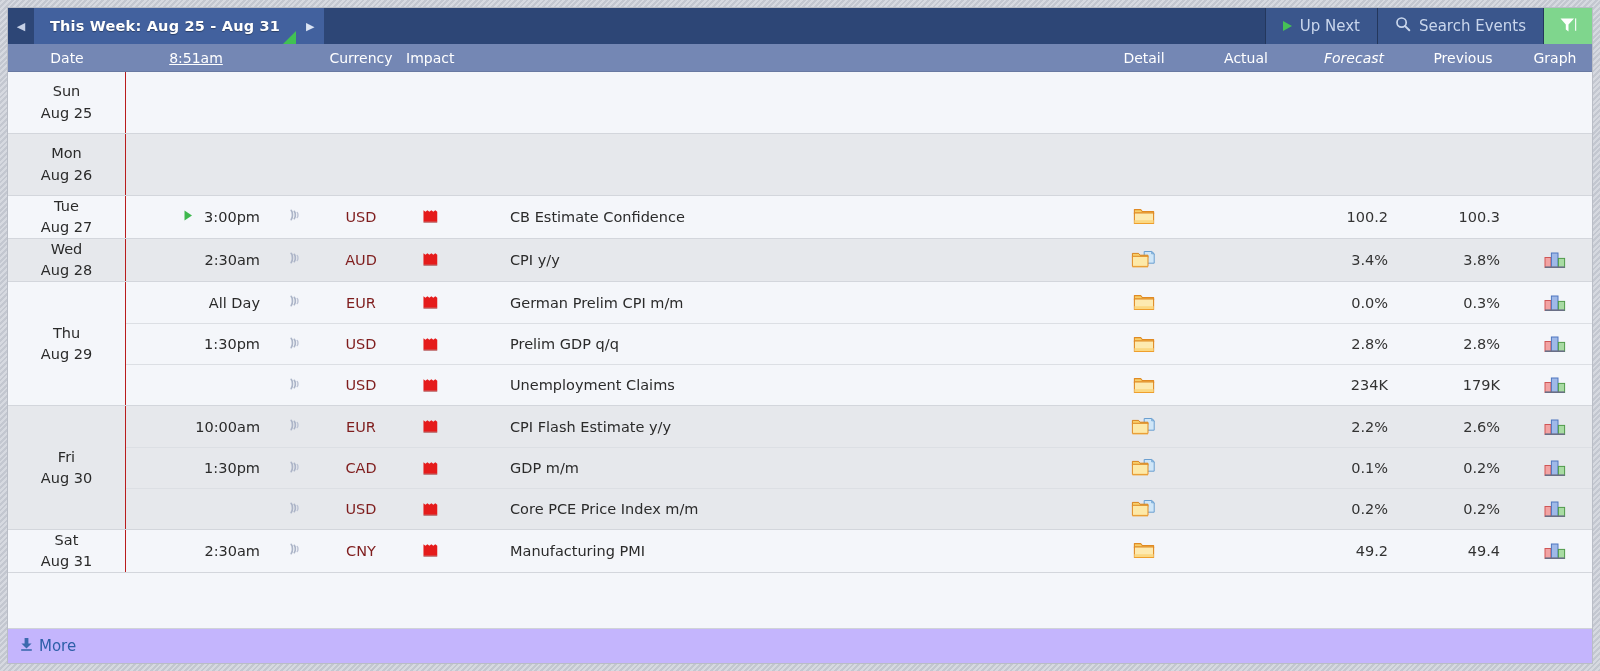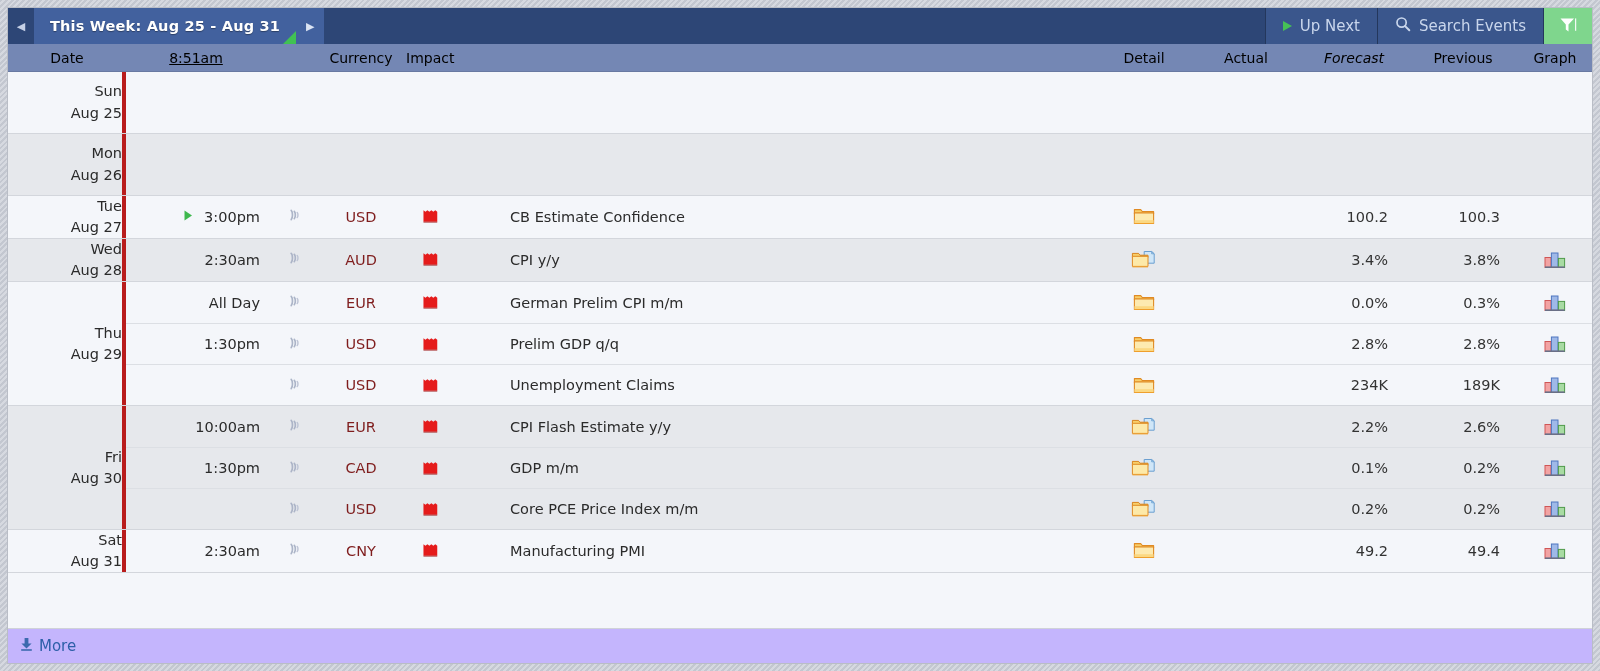--- a/index.html
+++ b/index.html
@@ -113,21 +113,21 @@
     border-bottom: 5.5px solid transparent;
     display: inline-block;
   }
 
   
   .colhead {
     height: 28px;
     background: #7487b4;
     display: flex;
     align-items: center;
-    color: #000000;
+    color: #ffffff;
     font-size: 14px;
     flex: none;
     box-shadow: inset 0 -1px 0 rgba(0,0,0,0.10);
   }
   .colhead div { text-align: center; }
   .ch-date     { width: 118px; }
   .ch-time     { width: 140px; }
   .ch-sound    { width: 56px; }
   .ch-currency { width: 78px; }
   .ch-impact   { width: 96px; text-align: left !important; padding-left: 6px; }
@@ -147,24 +147,24 @@
   .daygroup {
     display: flex;
     border-bottom: 1px solid #d3d6dc;
   }
   .daygroup.odd  { background: #f4f6fa; }
   .daygroup.even { background: #e6e8ec; }
   .daycell {
     width: 118px;
     flex: none;
     box-sizing: border-box;
-    border-right: 4px solid #b91c1c;
+    border-right: 1px solid #b91c1c;
     display: flex;
     flex-direction: column;
-    align-items: flex-end;
+    align-items: center;
     justify-content: center;
     color: #2a2a2a;
     font-size: 14.5px;
     line-height: 1.45;
   }
   .dayrows { flex: 1 1 auto; min-width: 0; }
   .evrow {
     display: flex;
     align-items: center;
     height: 41px;
@@ -563,21 +563,21 @@
                   </svg>
                 </span>
               </div>
               <div class="c c-actual">
                 <span></span>
               </div>
               <div class="c c-forecast">
                 <span>234K</span>
               </div>
               <div class="c c-previous">
-                <span>189K</span>
+                <span>179K</span>
               </div>
               <div class="c c-graph">
                 <span>
                   <svg class="graph-ico" width="24" height="20" viewBox="0 0 24 20" aria-hidden="true">
                     <rect x="2.0" y="7.5" width="6.0" height="10.0" fill="#f2a3a3" stroke="#cf5656" stroke-width="1"></rect>
                     <rect x="8.4" y="3.0" width="6.6" height="14.5" fill="#9fb9e8" stroke="#4f76bf" stroke-width="1"></rect>
                     <rect x="15.4" y="8.4" width="6.2" height="9.1" fill="#a8dba3" stroke="#4f9b4a" stroke-width="1"></rect>
                     <rect x="2.0" y="16.4" width="19.6" height="1.6" fill="#6a6f86"></rect>
                   </svg>
                 </span>

